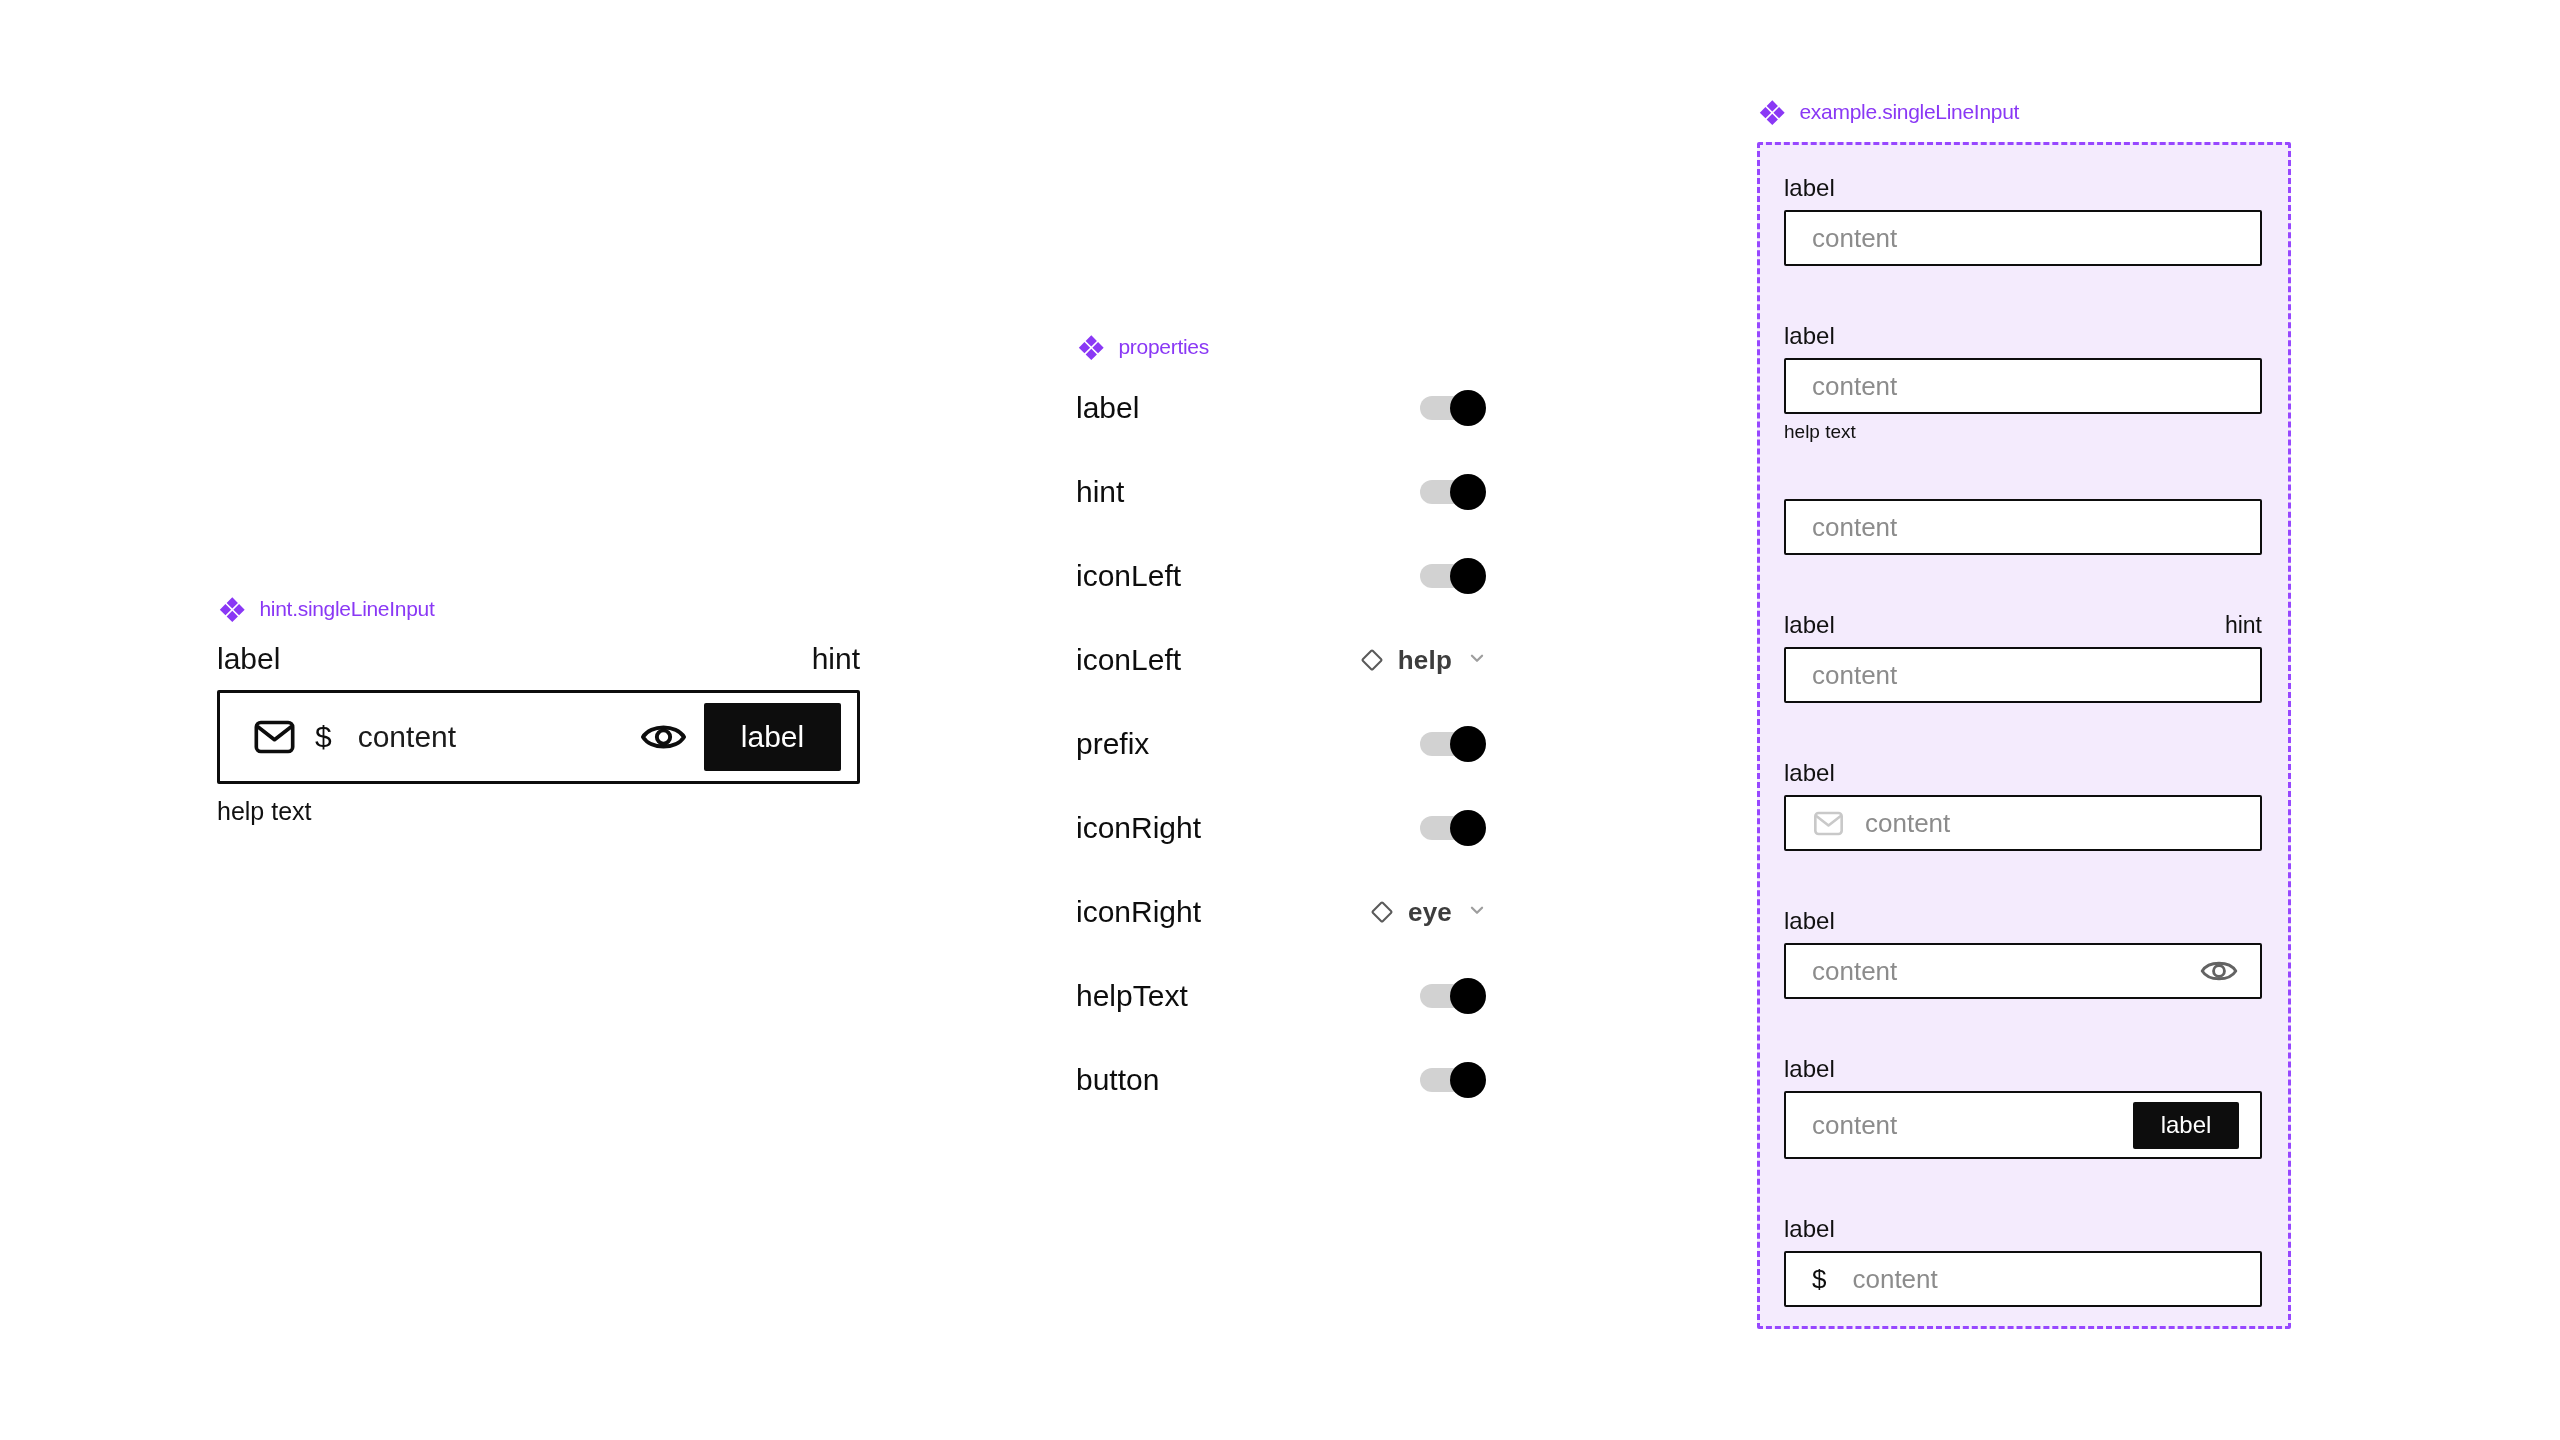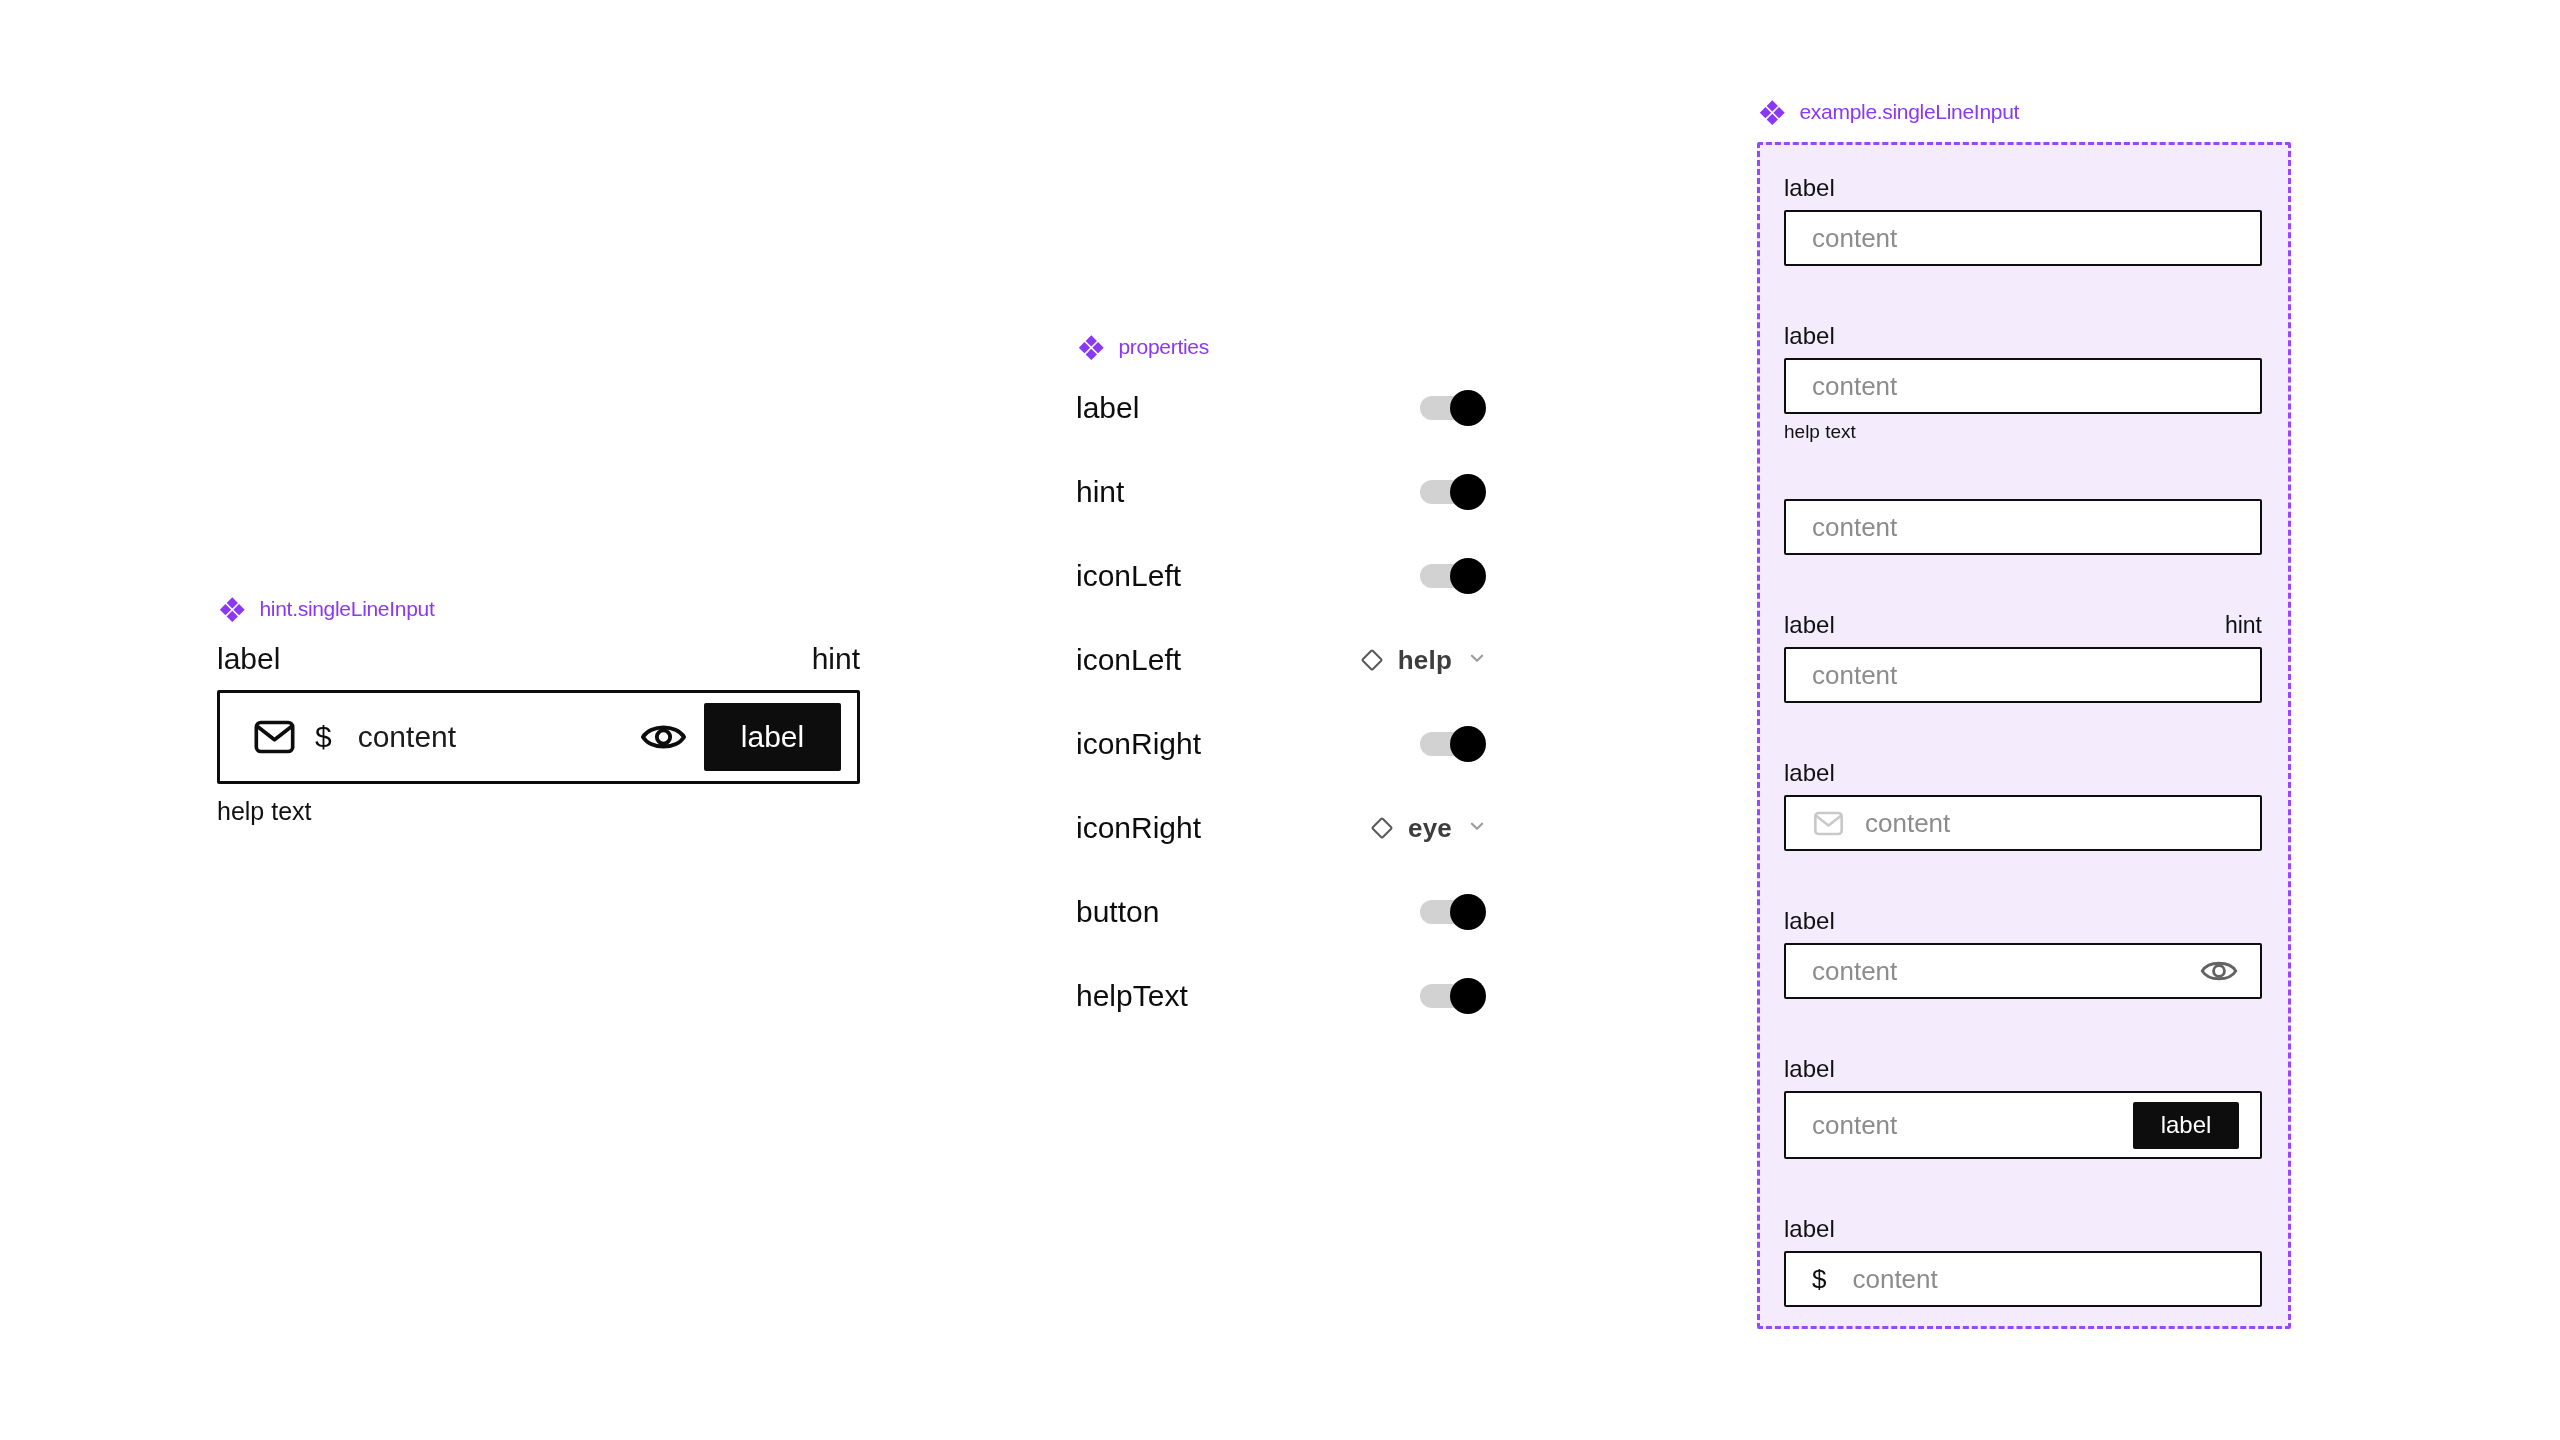--- a/index.html
+++ b/index.html
@@ -143,20 +143,27 @@
           <span class="inst-diamond"></span>
           <span class="dropdown-value">help</span>
           <span class="chev">
             <svg width="18" height="18" viewBox="0 0 16 16" fill="none" stroke="#9e9e9e" stroke-width="2" stroke-linecap="round" stroke-linejoin="round">
               <path d="M3.5 6 L8 10.5 L12.5 6"></path>
             </svg>
           </span>
         </div>
       </div>
 
+      <div class="prop-row">
+        <span class="prop-label">prefix</span>
+        <div class="toggle">
+          <div class="track"></div>
+            <div class="knob"></div>
+        </div>
+      </div>
 
       <div class="prop-row">
         <span class="prop-label">iconRight</span>
         <div class="toggle">
           <div class="track"></div>
             <div class="knob"></div>
         </div>
       </div>
 
       <div class="prop-row">
@@ -166,29 +173,29 @@
           <span class="dropdown-value">eye</span>
           <span class="chev">
             <svg width="18" height="18" viewBox="0 0 16 16" fill="none" stroke="#9e9e9e" stroke-width="2" stroke-linecap="round" stroke-linejoin="round">
               <path d="M3.5 6 L8 10.5 L12.5 6"></path>
             </svg>
           </span>
         </div>
       </div>
 
       <div class="prop-row">
+        <span class="prop-label">helpText</span>
+        <div class="toggle">
+          <div class="track"></div>
+            <div class="knob"></div>
+        </div>
+      </div>
+
+      <div class="prop-row">
         <span class="prop-label">button</span>
-        <div class="toggle">
-          <div class="track"></div>
-            <div class="knob"></div>
-        </div>
-      </div>
-
-      <div class="prop-row">
-        <span class="prop-label">helpText</span>
         <div class="toggle">
           <div class="track"></div>
             <div class="knob"></div>
         </div>
       </div>
 
     </div>
   </div>
 
   <div class="example-section">

